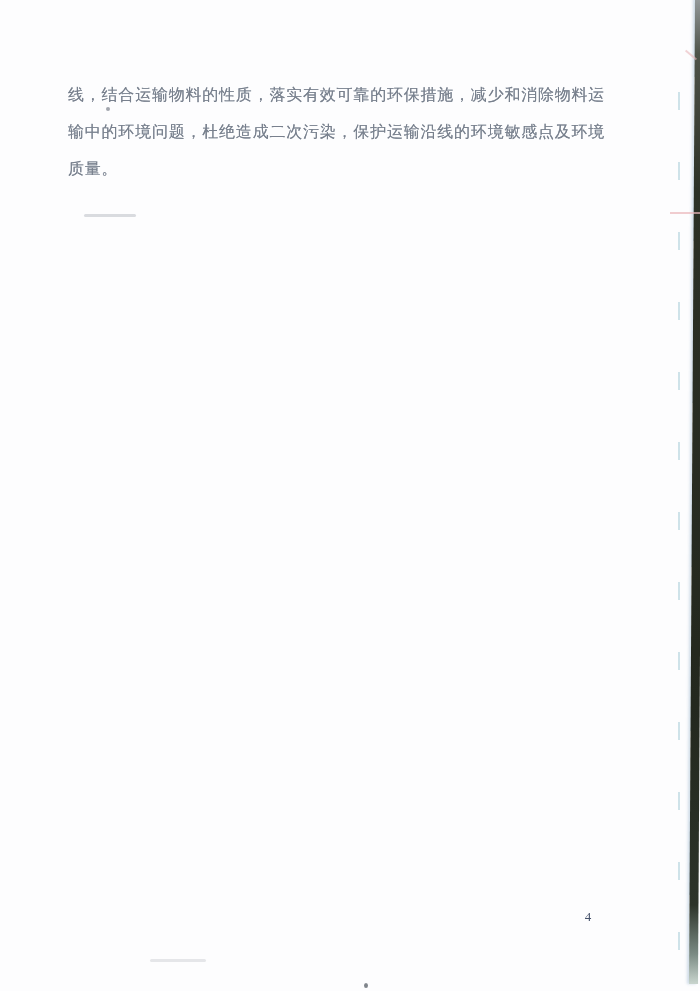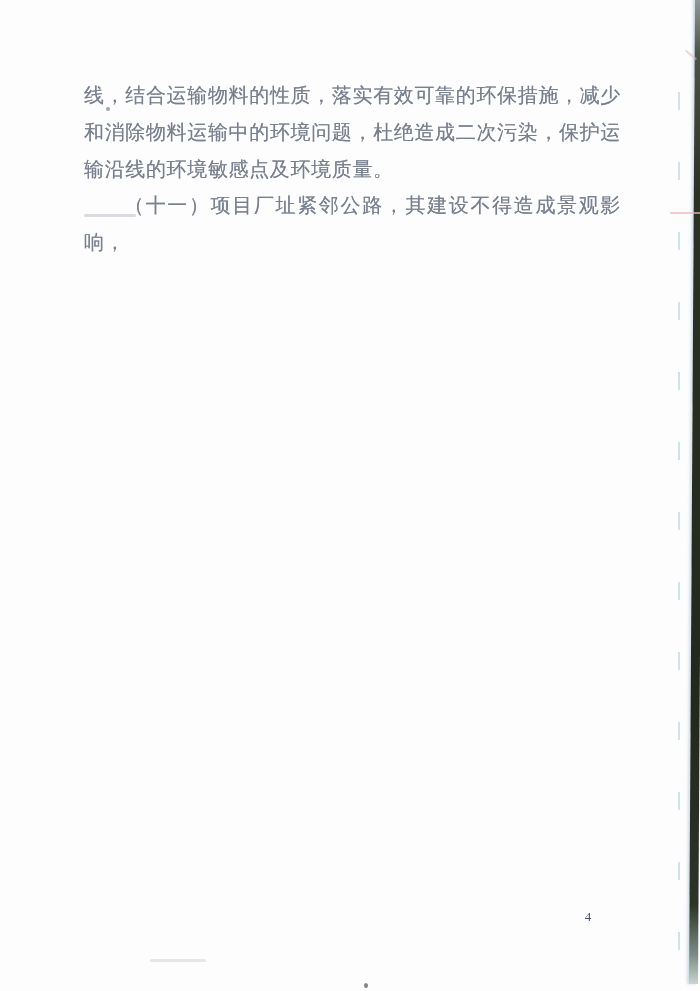--- a/index.html
+++ b/index.html
@@ -14,25 +14,25 @@
   .page {
     position: absolute;
     left: 0; top: 0;
     width: 700px;
     height: 991px;
     background: var(--paper-color, #fdfdfe);
   }
   
   .text-block {
     position: absolute;
-    left: 84px;
+    left: 68px;
     top: 77px;
     width: 537px;
     color: var(--ink-color, #78808d);
-    font-size: 20px;
+    font-size: 16px;
     line-height: 36.8px;
     letter-spacing: 0.65px;
     text-align: justify;
     text-shadow: 0 0 0.6px rgba(120, 130, 145, 0.75);
   }
   .para { margin: 0; padding: 0; }
   .para.indent { text-indent: 2em; }
   
   .page-number {
     position: absolute;
@@ -142,21 +142,20 @@
     opacity: 0.8;
   }
 </style>
 </head>
 <body>
 
 <div class="page">
 
   <main class="text-block">
     <p class="para">线，结合运输物料的性质，落实有效可靠的环保措施，减少和消除物料运输中的环境问题，杜绝造成二次污染，保护运输沿线的环境敏感点及环境质量。</p>
-    <p class="para indent">（十一）项目厂址紧邻公路，其建设不得造成景观影响，</p>
   </main>
 
   <div class="page-number">4</div>
 
   <div class="scan-edge"></div>
   <div class="dash-line"></div>
   <div class="pink-mark-h"></div>
   <div class="pink-mark-d"></div>
   <div class="smudge-1"></div>
   <div class="smudge-2"></div>

